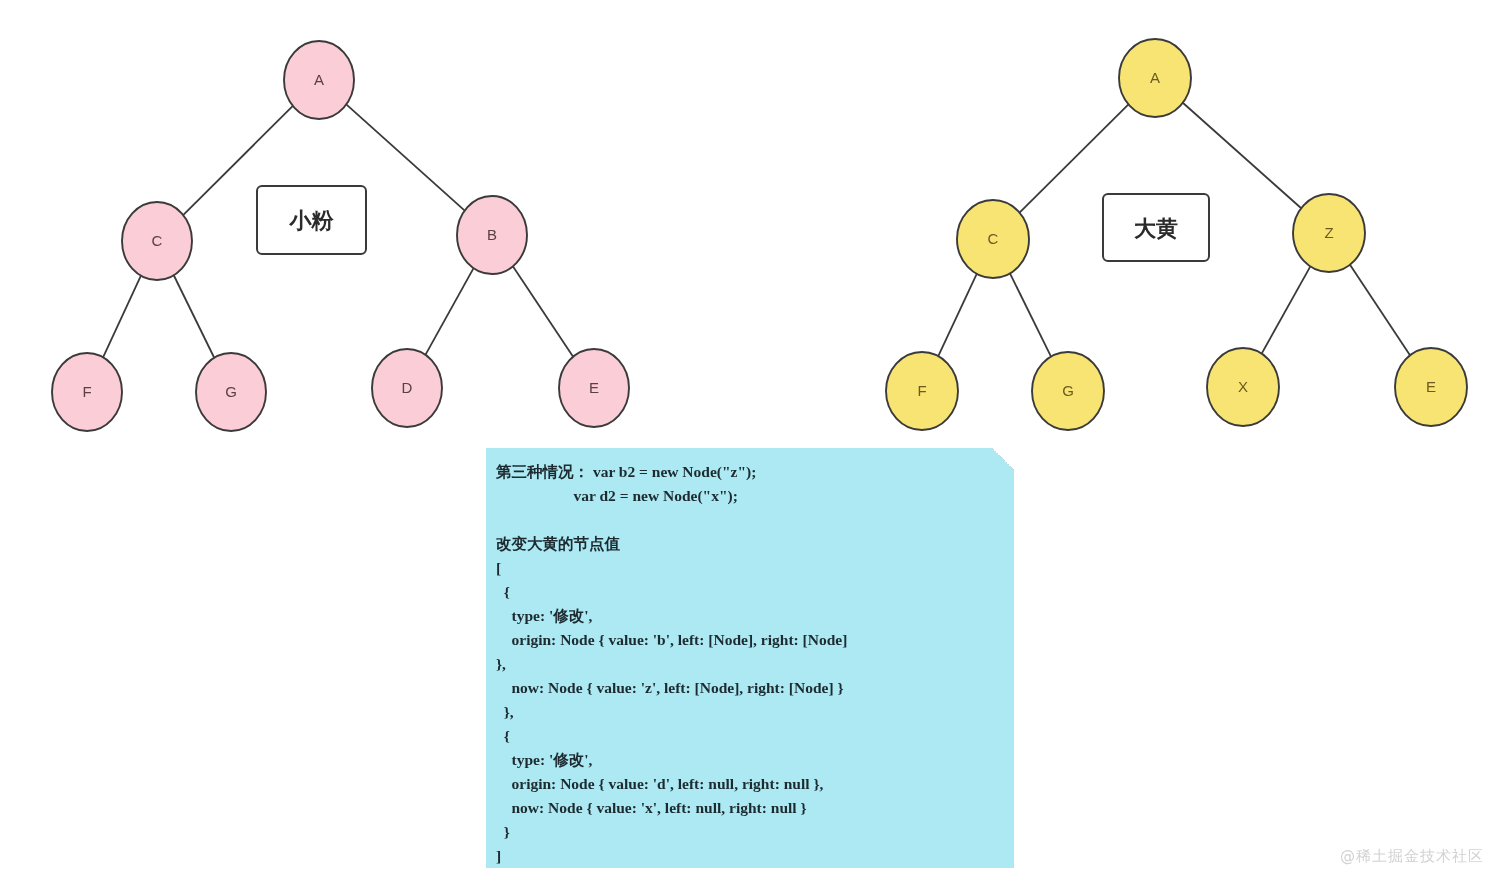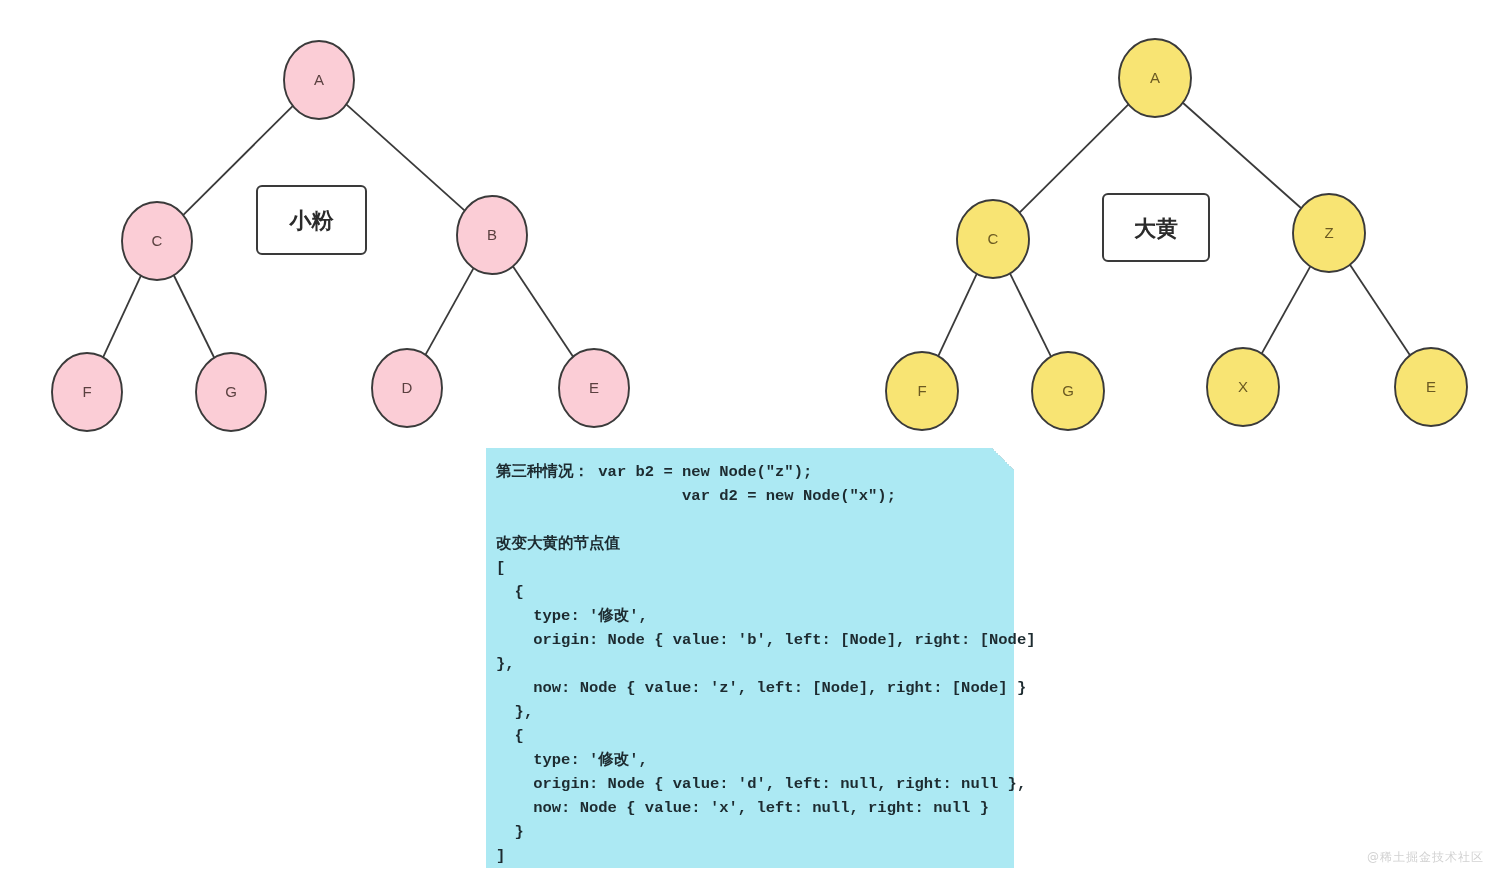--- a/index.html
+++ b/index.html
@@ -68,38 +68,38 @@
   .note-fold-shadow {
     position: absolute;
     right: 0;
     top: 0;
     width: 22px;
     height: 22px;
     background: linear-gradient(225deg, #ffffff 50%, rgba(0,0,0,0) 50%);
   }
   .note-text {
     position: relative;
-    font-family: Liberation Mono, monospace;
+    font-family: Liberation Serif, serif;
     font-weight: bold;
     font-size: 15.5px;
     line-height: 24px;
     color: #1d2b30;
     white-space: pre;
   }
   .note-line {
     white-space: pre;
     height: 24px;
   }
   .note-line.blank { height: 24px; }
 
   .watermark {
     position: absolute;
     right: 28px;
     bottom: 22px;
-    font-size: 12px;
+    font-size: 15px;
     color: #d2d2d2;
     font-family: "DejaVu Sans", "Liberation Sans", sans-serif;
     letter-spacing: 1px;
     white-space: nowrap;
     margin-left: 9px;
   }
 </style>
 </head>
 <body>
 

